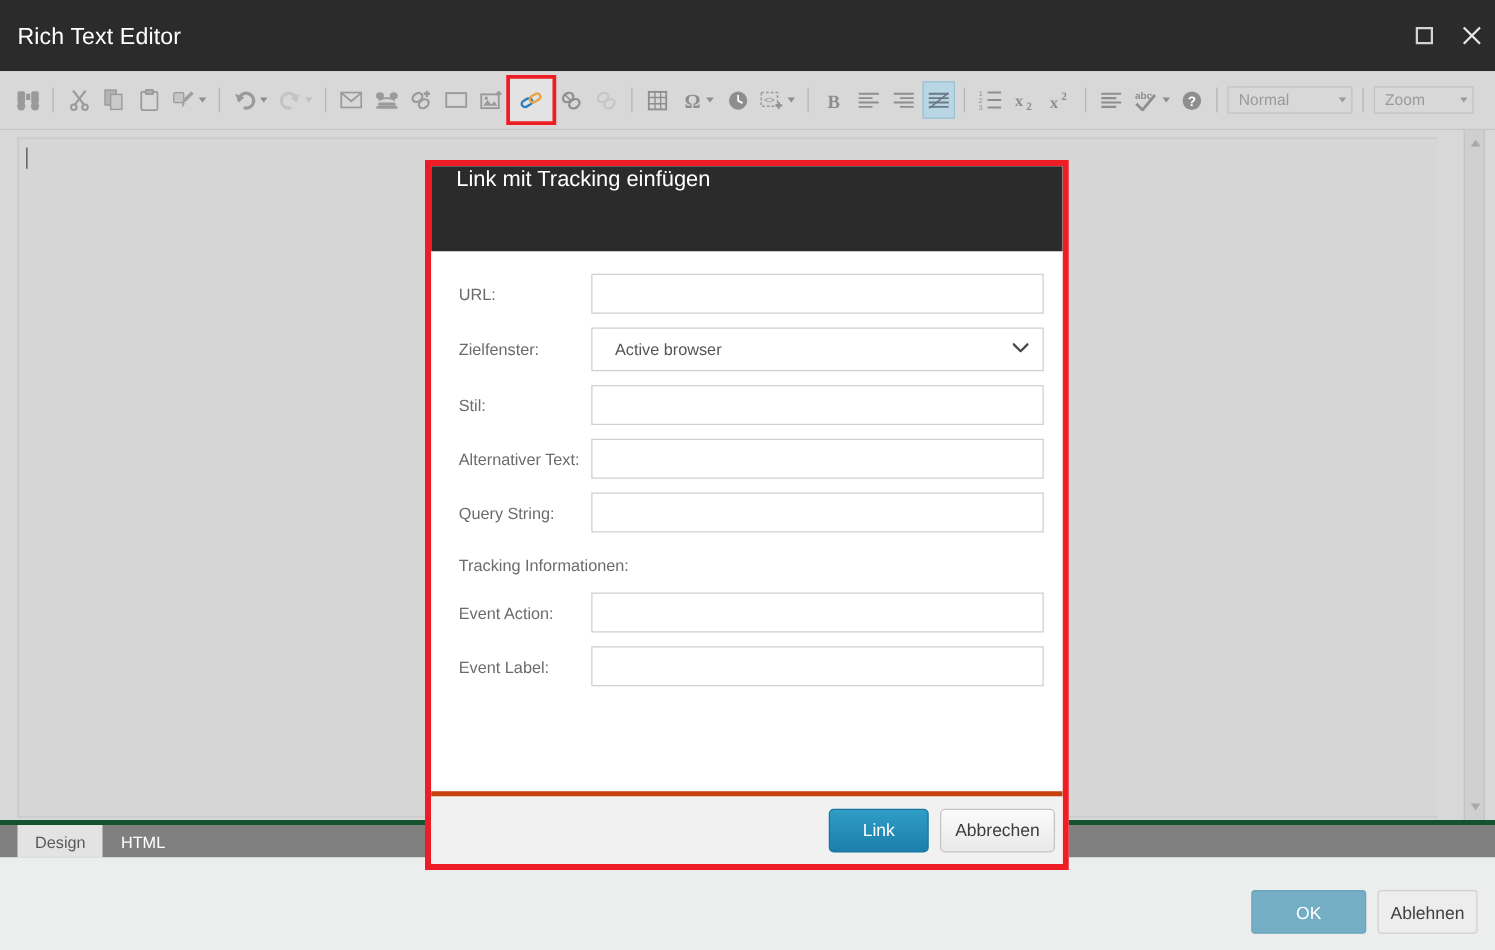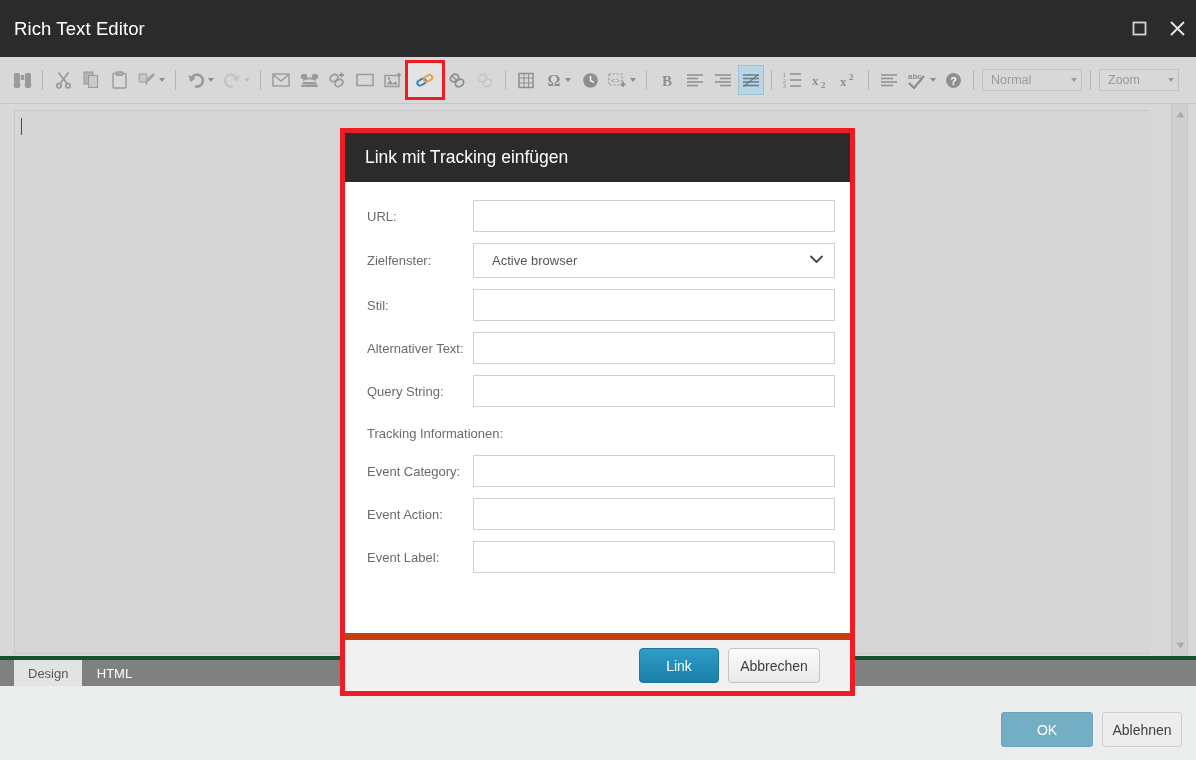--- a/index.html
+++ b/index.html
@@ -197,23 +197,23 @@
     border: 5px solid #ee1c25;
     background: #ffffff;
   }
   .dlg {
     position: relative;
     width: 100%; height: 100%;
     background: #ffffff;
     display: flex; flex-direction: column;
   }
   .dlg-header {
-    height: 49px;
+    height: 68px;
     background: #2b2b2b;
-    display: flex; align-items: center;
+    display: flex; 
     padding-left: 20px;
     flex: 0 0 auto;
   }
   .dlg-title {
     color: #ffffff;
     font-size: 17.5px;
   }
   .dlg-body {
     flex: 1 1 auto;
     padding: 18px 18px 0 18px;
@@ -265,23 +265,23 @@
   .section-label {
     font-size: 13px;
     color: #6b6b6b;
     padding-left: 4px;
     margin: 19px 0 14px 0;
   }
   .dlg-footer {
     flex: 0 0 auto;
     height: 58px;
     background: #f1f1f1;
-    border-top: 7px solid #c2410c;
+    border-top: 4px solid #c2410c;
     display: flex; align-items: center; justify-content: flex-end;
-    padding-right: 30px;
+    padding-right: 6px;
     gap: 9px;
   }
   .btn-link {
     background: #2089b5;
     background-image: linear-gradient(#2f9dc6, #1b7faa);
     color: #ffffff;
     border: 1px solid #1a76a0;
     border-radius: 4px;
     width: 80px; height: 35px;
     font-size: 14px;
@@ -687,26 +687,20 @@
 
         <div class="frow">
           <div class="flabel">Query String:</div>
           <div class="fctl">
             <input class="finput" type="text" value="" style="">
           </div>
         </div>
 
         <div class="section-label">Tracking Informationen:</div>
 
-        <div class="frow">
-          <div class="flabel">Event Category:</div>
-          <div class="fctl">
-            <input class="finput" type="text" value="" style="">
-          </div>
-        </div>
 
         <div class="frow">
           <div class="flabel">Event Action:</div>
           <div class="fctl">
             <input class="finput" type="text" value="" style="">
           </div>
         </div>
 
         <div class="frow">
           <div class="flabel">Event Label:</div>

